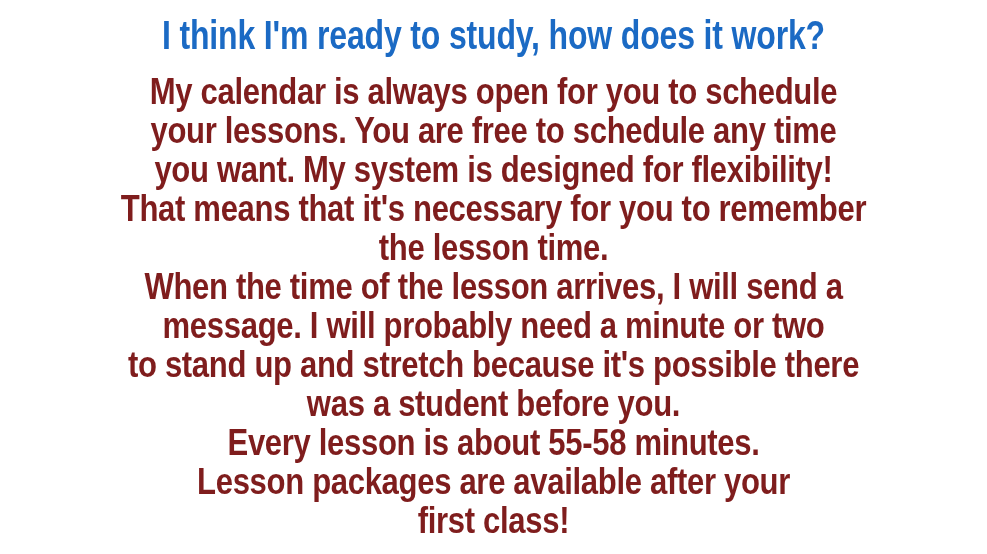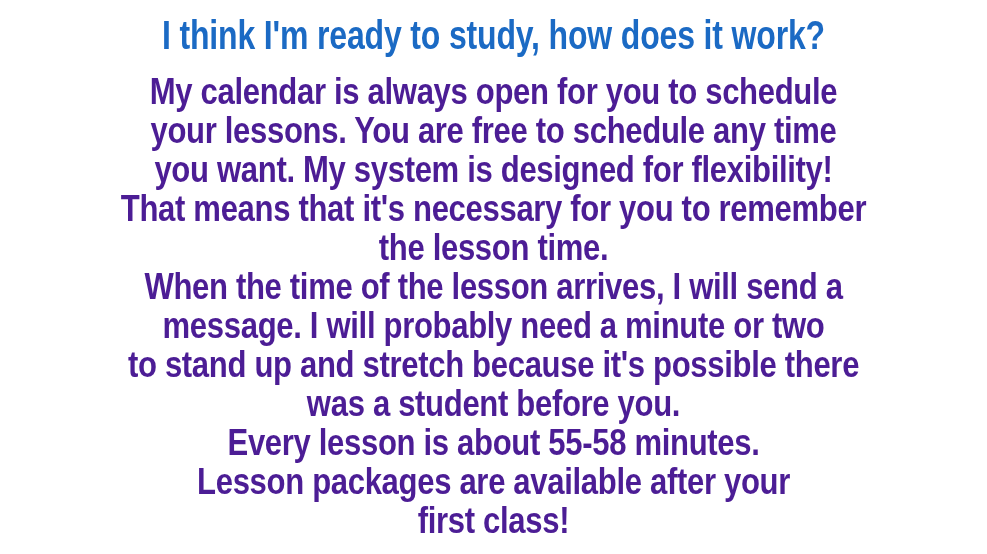--- a/index.html
+++ b/index.html
@@ -68,21 +68,21 @@
     line-height: 39px;
   }
 </style>
 </head>
 <body>
 
 <div class="poster" style="background: rgb(255, 255, 255);">
 
   <h1 class="poster-title" style="color: rgb(27, 106, 196);">I think I'm ready to study, how does it work?</h1>
 
-  <div class="poster-body" style="color: #4c1d95;">
+  <div class="poster-body" style="color: #7f1d1d;">
     <span class="body-line">My calendar is always open for you to schedule</span>
     <span class="body-line">your lessons. You are free to schedule any time</span>
     <span class="body-line">you want. My system is designed for flexibility!</span>
     <span class="body-line">That means that it's necessary for you to remember</span>
     <span class="body-line">the lesson time.</span>
     <span class="body-line">When the time of the lesson arrives, I will send a</span>
     <span class="body-line">message. I will probably need a minute or two</span>
     <span class="body-line">to stand up and stretch because it's possible there</span>
     <span class="body-line">was a student before you.</span>
     <span class="body-line">Every lesson is about 55-58 minutes.</span>

